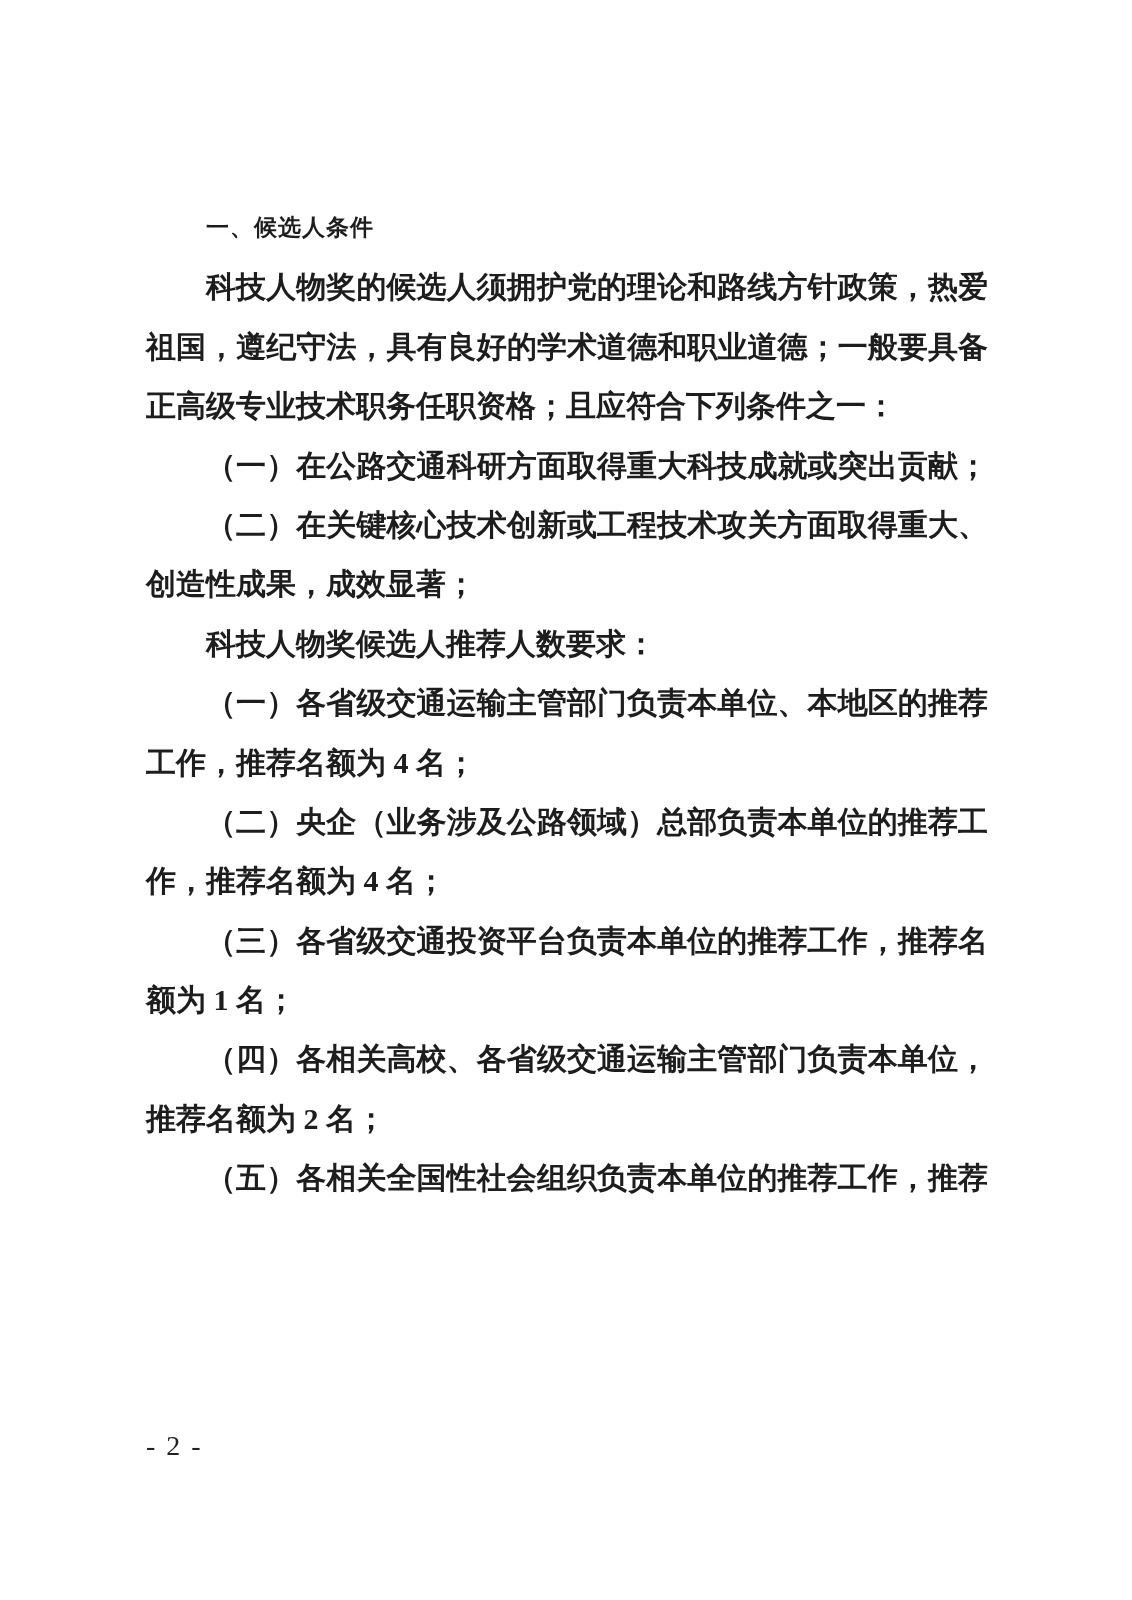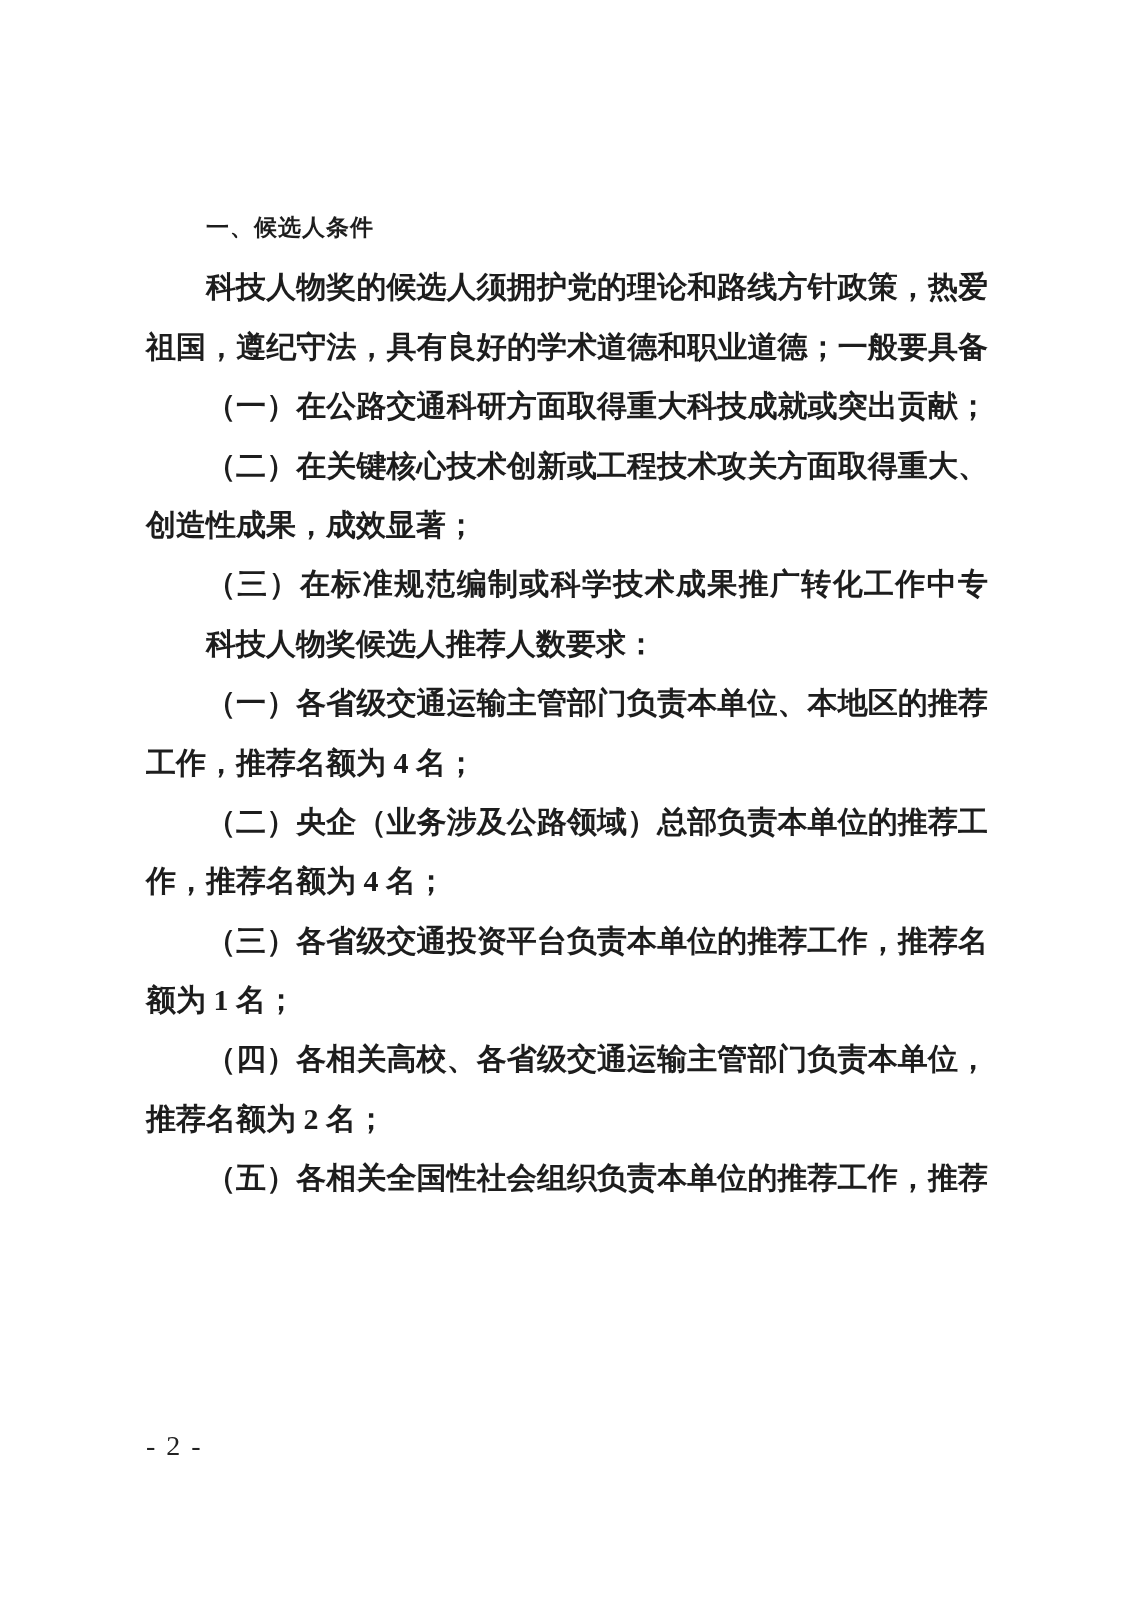--- a/index.html
+++ b/index.html
@@ -65,27 +65,27 @@
 </head>
 <body>
 
 <div class="page">
 
   <div class="content">
     <div class="line heading indent">一、候选人条件</div>
 
     <div class="line indent fill">科技人物奖的候选人须拥护党的理论和路线方针政策，热爱</div>
     <div class="line fill">祖国，遵纪守法，具有良好的学术道德和职业道德；一般要具备</div>
+    <div class="line">正高级专业技术职务任职资格；且应符合下列条件之一：</div>
 
     <div class="line indent fill">（一）在公路交通科研方面取得重大科技成就或突出贡献；</div>
 
     <div class="line indent fill">（二）在关键核心技术创新或工程技术攻关方面取得重大、</div>
     <div class="line">创造性成果，成效显著；</div>
 
-    <div class="line indent fill">（三）在标准规范编制或科学技术成果推广转化工作中专</div>
 
 
     <div class="line indent">科技人物奖候选人推荐人数要求：</div>
 
     <div class="line indent fill">（一）各省级交通运输主管部门负责本单位、本地区的推荐</div>
     <div class="line">工作，推荐名额为 4 名；</div>
 
     <div class="line indent fill">（二）央企（业务涉及公路领域）总部负责本单位的推荐工</div>
     <div class="line">作，推荐名额为 4 名；</div>
 

